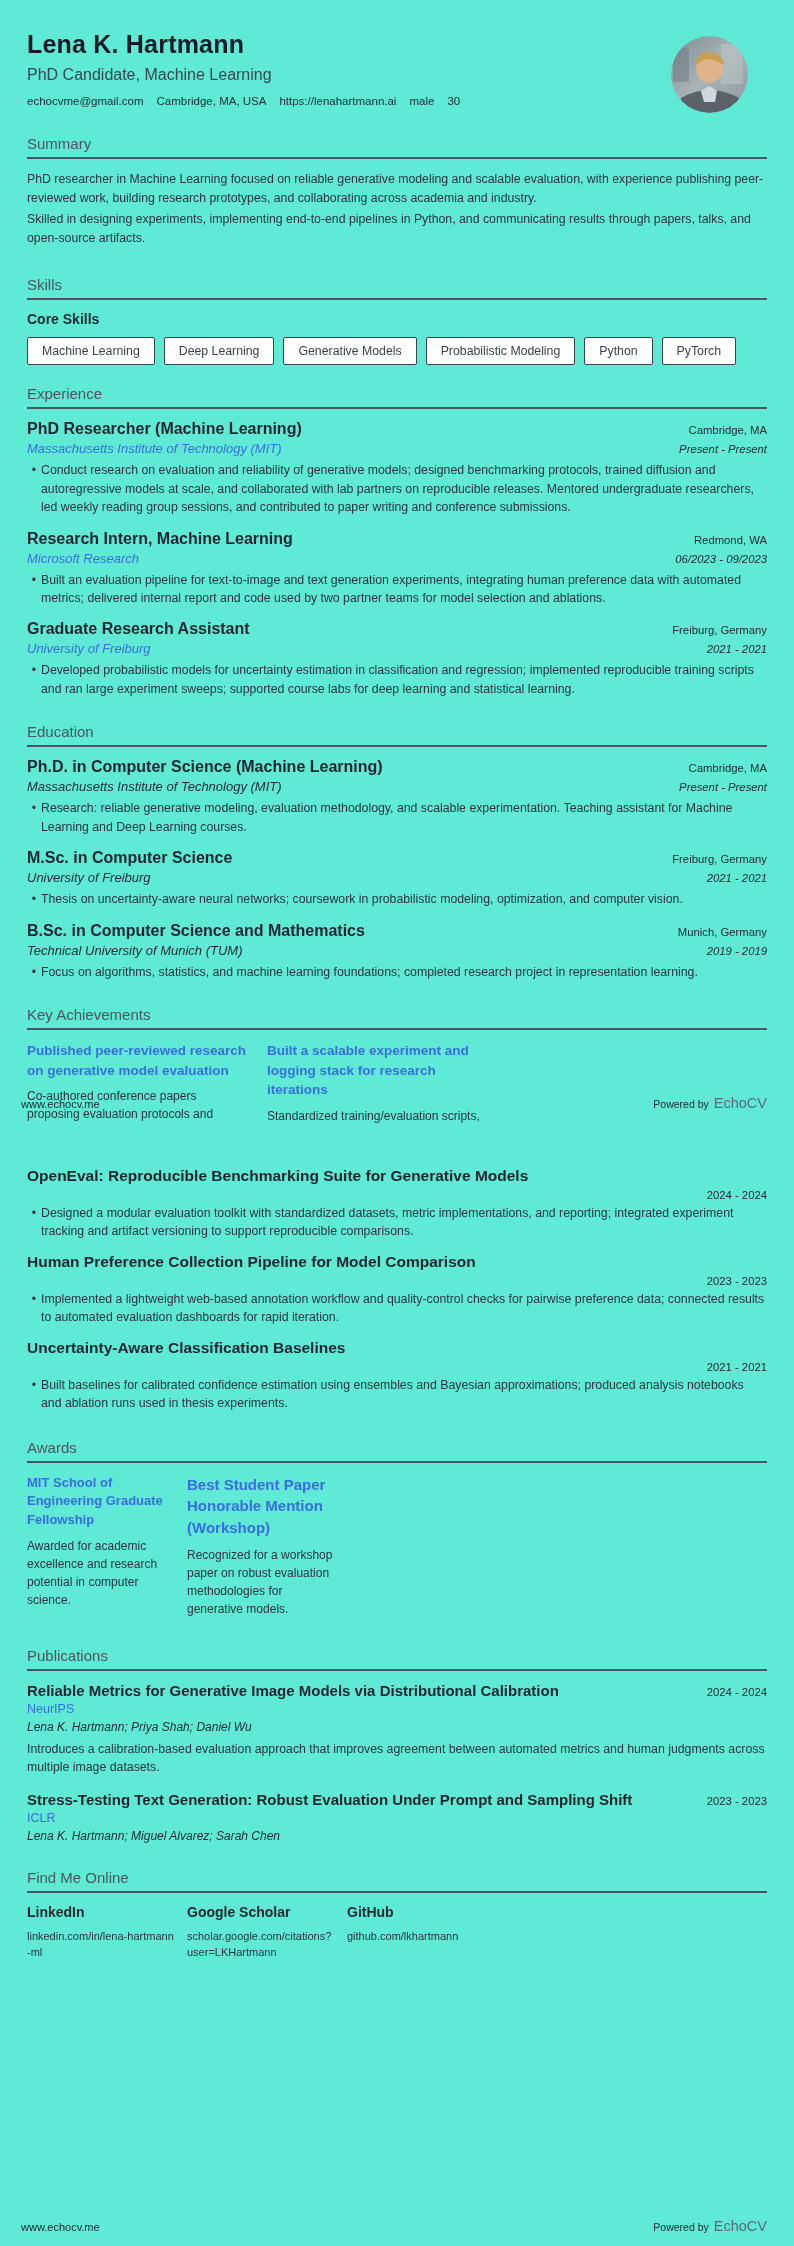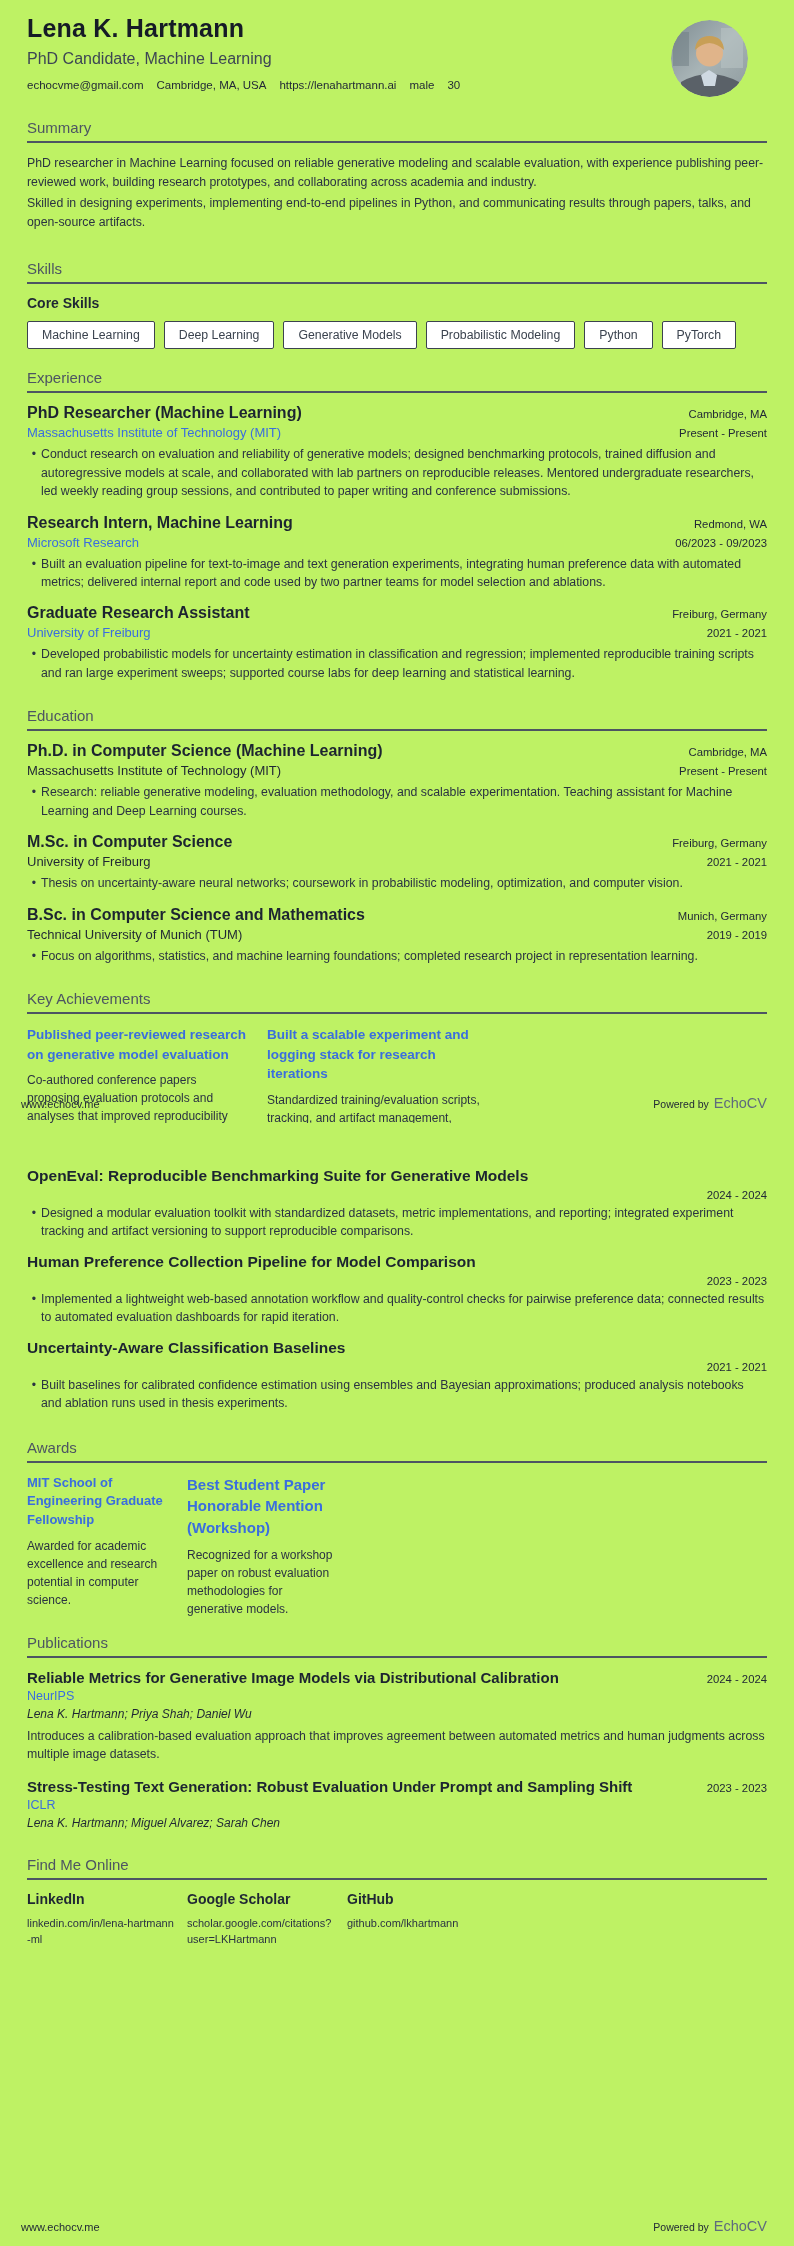--- a/index.html
+++ b/index.html
@@ -7,23 +7,23 @@
   body {
     width: 794px;
     font-family: "Liberation Sans", sans-serif;
     color: #2a3342;
     -webkit-font-smoothing: antialiased;
   }
   .page {
     position: relative;
     width: 794px;
     height: 1123px;
-    padding: 14px 27px 40px 27px;
+    padding: 30px 27px 40px 27px;
     overflow: hidden;
-    background: #bef264;
+    background: #5eead4;
   }
 
   
   .header { position: relative; }
   .name { font-size: 25px; font-weight: 700; color: #151b26; letter-spacing: 0.2px; }
   .subtitle { font-size: 16px; color: #3d4654; margin-top: 7px; }
   .contact-row { display: flex; gap: 13px; margin-top: 11px; font-size: 11.5px; color: #222a36; }
   .avatar {
     position: absolute; top: 6px; right: 19px;
     width: 77px; height: 77px; border-radius: 50%;
@@ -44,21 +44,21 @@
     border: 1.5px solid #3b434f; border-radius: 2px;
     padding: 6px 14px; font-size: 12.3px; color: #3b434f; background: #fff;
     white-space: nowrap;
   }
 
   
   .entry { margin-bottom: 13px; }
   .entry-row { display: flex; justify-content: space-between; align-items: baseline; }
   .entry-title { font-size: 16px; font-weight: 700; color: #1c2430; }
   .entry-meta { font-size: 11.3px; color: #222a36; white-space: nowrap; }
-  .entry-sub { display: flex; justify-content: space-between; align-items: baseline; margin-top: 3px; }
+  .entry-sub { display: flex; justify-content: space-between; align-items: baseline; margin-top: 3px; font-style: italic; }
   .company-link { font-size: 13px; font-weight: 500; color: #3a6ede; cursor: pointer; }
   .school { font-size: 13px; font-weight: 500; color: #1f2734; }
   .bullets { margin-top: 5px; }
   .bullet { display: flex; font-size: 12.3px; line-height: 1.5; color: #2a3342; margin-bottom: 1px; }
   .bullet::before { content: "•"; flex: 0 0 auto; width: 14px; text-align: center; color: #2a3342; }
   .bullet span { flex: 1; }
 
   
   .ach-grid { display: grid; grid-template-columns: repeat(3, 224px); column-gap: 16px; row-gap: 16px; }
   .card-title { font-size: 13.5px; font-weight: 600; color: #3a6ede; line-height: 1.45; cursor: pointer; }
@@ -329,21 +329,21 @@
         <div class="card-title" style="font-size:13px;">MIT School of Engineering Graduate Fellowship</div>
         <div class="card-desc">Awarded for academic excellence and research potential in computer science.</div>
       </div>
       <div>
         <div class="card-title" style="font-size:15px;">Best Student Paper Honorable Mention (Workshop)</div>
         <div class="card-desc">Recognized for a workshop paper on robust evaluation methodologies for generative models.</div>
       </div>
     </div>
   </div>
 
-  <div class="section" style="margin-top:16px;">
+  <div class="section" style="margin-top:29px;">
     <div class="section-heading">Publications</div>
     <hr class="section-rule">
 
     <div class="pub">
       <div class="pub-titlerow">
         <div class="pub-title">Reliable Metrics for Generative Image Models via Distributional Calibration</div>
         <div class="entry-meta">2024 - 2024</div>
       </div>
       <div class="pub-venue">NeurIPS</div>
       <div class="pub-authors">Lena K. Hartmann; Priya Shah; Daniel Wu</div>

